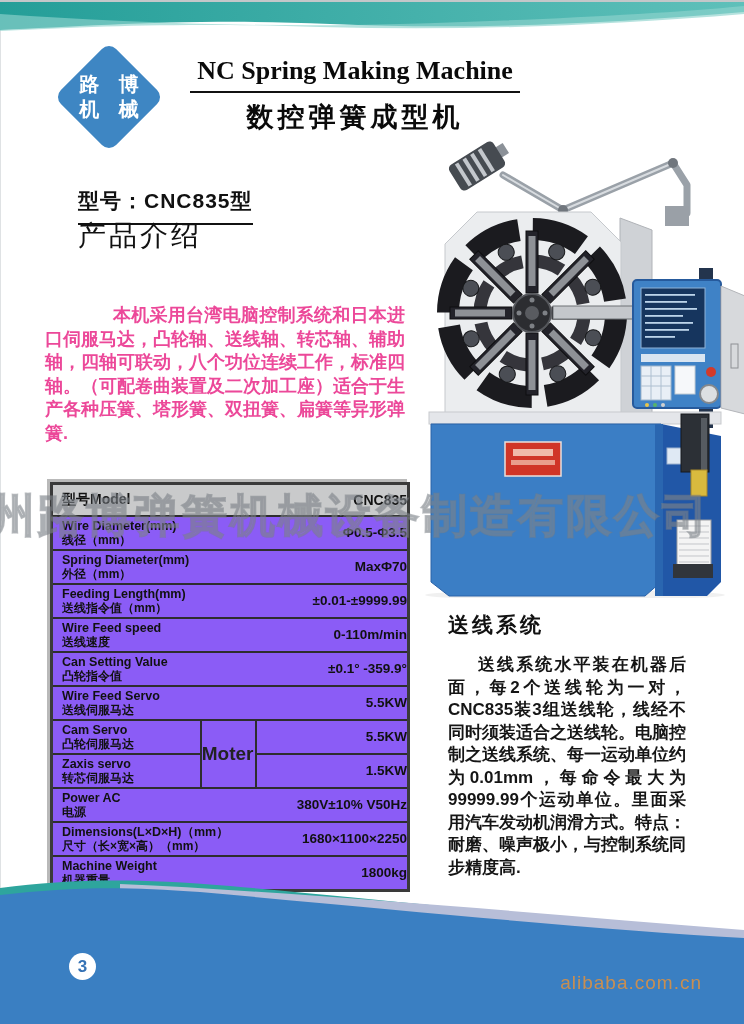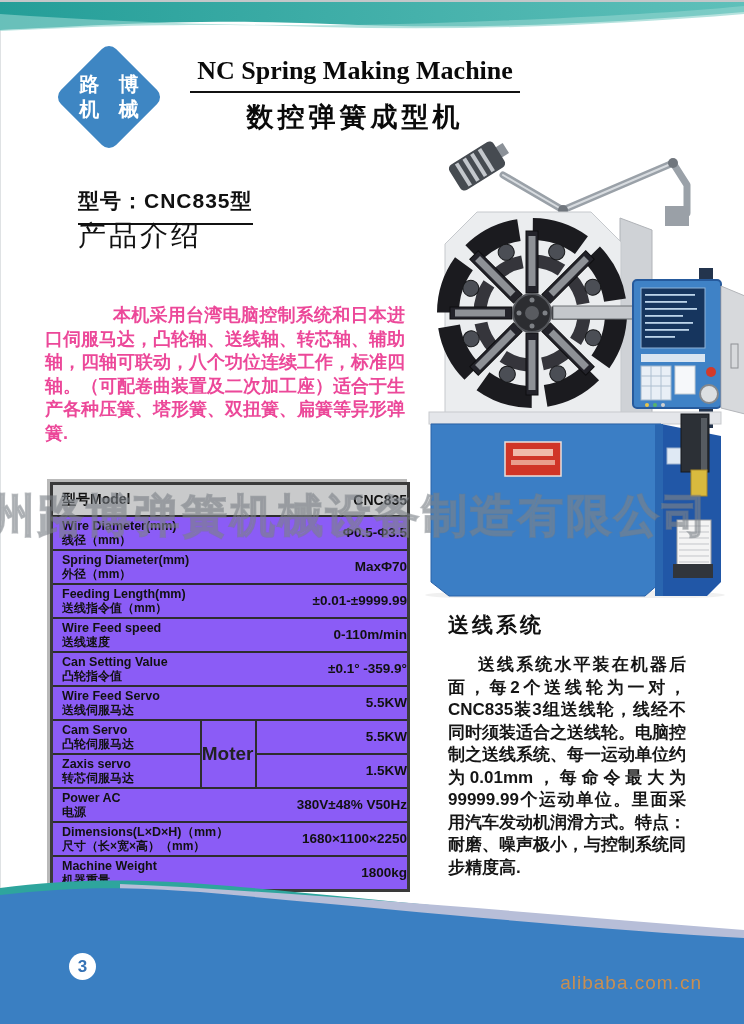--- a/index.html
+++ b/index.html
@@ -289,21 +289,21 @@
             <div class="en">Zaxis servo</div>
             <div class="zh">转芯伺服马达</div>
           </td>
       <td class="val">1.5KW</td>
     </tr>
     <tr>
       <td colspan="2" class="lab">
             <div class="en">Power AC</div>
             <div class="zh">电源</div>
           </td>
-      <td class="val">380V±48% V50Hz</td>
+      <td class="val">380V±10% V50Hz</td>
     </tr>
     <tr>
       <td colspan="2" class="lab">
             <div class="en">Dimensions(L×D×H)（mm）</div>
             <div class="zh">尺寸（长×宽×高）（mm）</div>
           </td>
       <td class="val">1680×1100×2250</td>
     </tr>
     <tr>
       <td colspan="2" class="lab">

